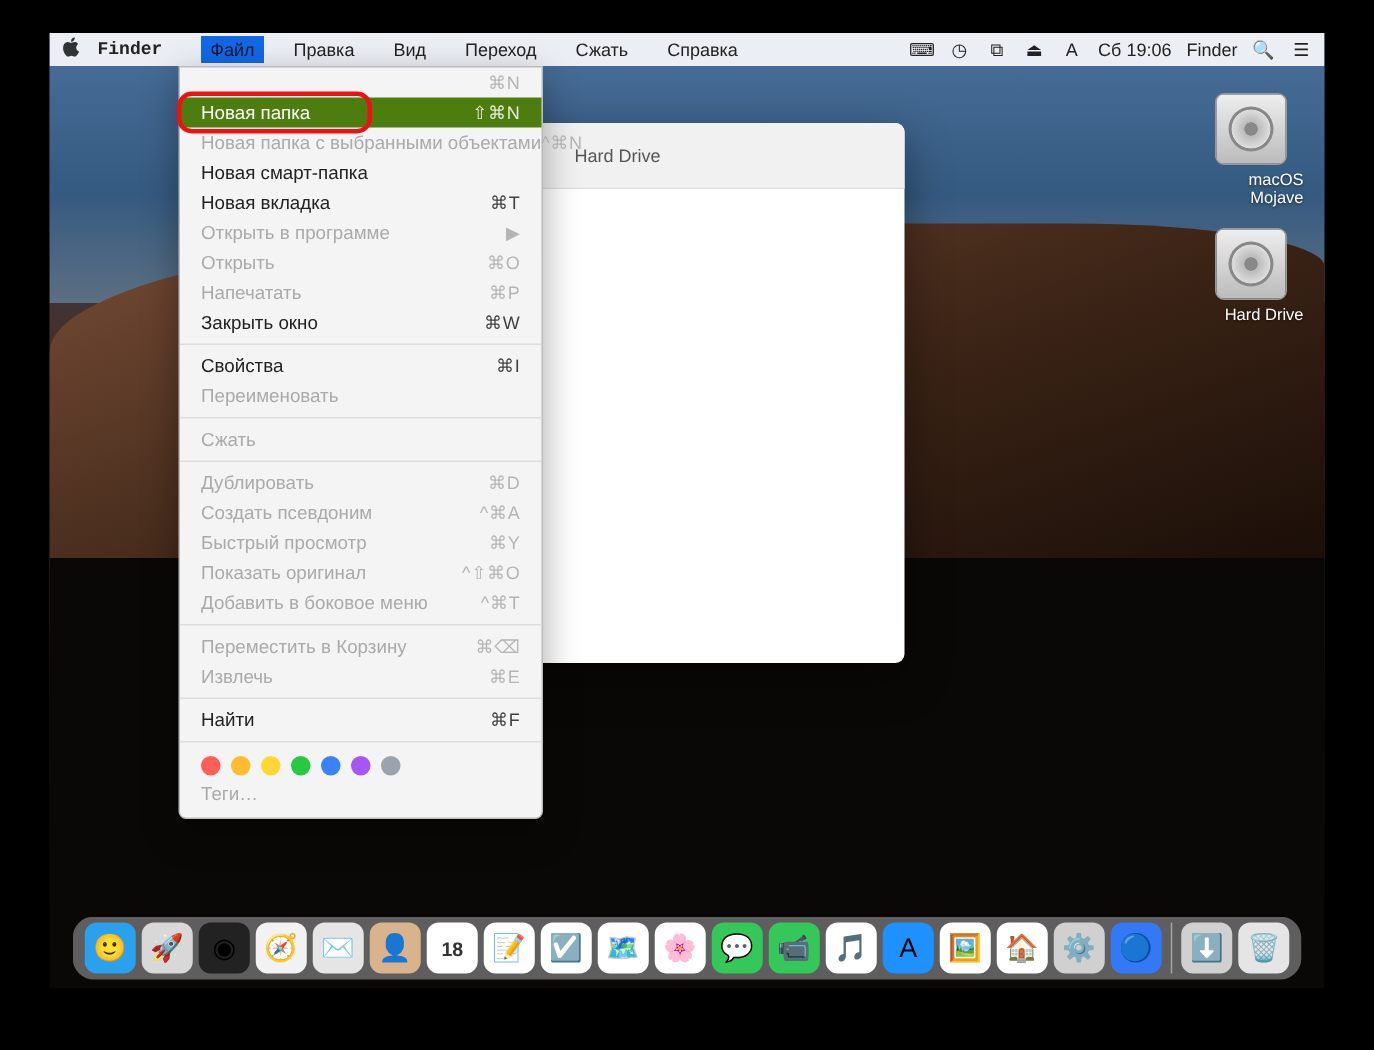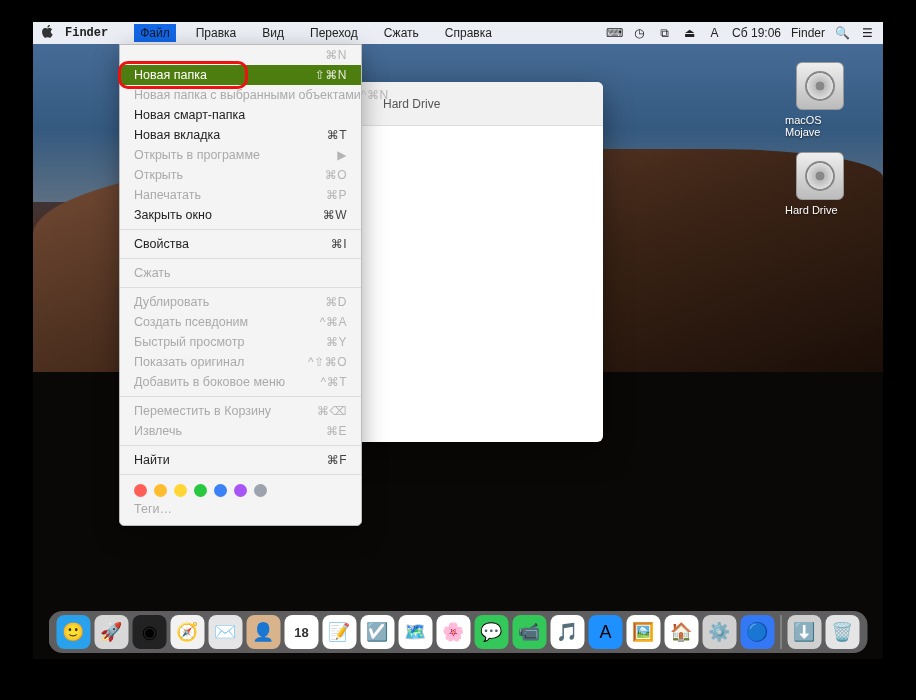--- a/index.html
+++ b/index.html
@@ -29,21 +29,21 @@
 .dropdown .tags { padding:5px 14px 2px; display:flex; gap:7px; }
 .dropdown .tagdot { width:13px; height:13px; border-radius:50%; }
 .red-ring { position:absolute; top:39px; left:85px; width:130px; height:28px; border:3px solid #e11; border-radius:10px; pointer-events:none; z-index:20; }
 
 
 .finderwin { position:absolute; top:60px; left:140px; width:430px; height:360px; background:#fff; border-radius:6px; box-shadow:0 10px 30px rgba(0,0,0,.4); }
 .finderwin .titlebar { height:44px; background:#f1f1f1; border-radius:6px 6px 0 0; border-bottom:1px solid #ddd; display:flex; align-items:center; padding:0 10px; font-size:12px; color:#555; }
 .finderwin .titlebar .wtitle { margin-left:200px; }
 
 
-.desk-icon { position:absolute; right:28px; width:70px; text-align:left; color:#fff; font-size:11px; text-shadow:0 1px 2px rgba(0,0,0,.6); }
+.desk-icon { position:absolute; right:14px; width:70px; text-align:right; color:#fff; font-size:11px; text-shadow:0 1px 2px rgba(0,0,0,.6); }
 .desk-icon .disk { width:48px; height:48px; margin:0 auto 4px; background:linear-gradient(#eee,#bbb); border-radius:6px; border:1px solid #999; position:relative; }
 .desk-icon .disk::after { content:""; position:absolute; left:8px; right:8px; top:8px; bottom:8px; border-radius:50%; background:radial-gradient(circle,#888 20%,#bbb 22%,#ddd 60%,#888 62%); }
 
 
 .dock { position:absolute; bottom:6px; left:50%; transform:translateX(-50%); display:flex; gap:4px; padding:4px 8px; background:rgba(200,200,205,.45); border-radius:14px; backdrop-filter: blur(6px); }
 .dock .dicon { width:34px; height:34px; border-radius:8px; display:flex; align-items:center; justify-content:center; font-size:18px; }
 .dock .divider { width:1px; height:34px; background:rgba(255,255,255,.45); margin:0 2px; }
 </style>
 </head>
 <body>
@@ -112,20 +112,24 @@
         <span class="sc">⌘P</span>
       </div>
       <div class="row">
         <span>Закрыть окно</span>
         <span class="sc">⌘W</span>
       </div>
       <div class="sep"></div>
       <div class="row">
         <span>Свойства</span>
         <span class="sc">⌘I</span>
+      </div>
+      <div class="row disabled">
+        <span>Переименовать</span>
+        <span class="sc"></span>
       </div>
       <div class="sep"></div>
       <div class="row disabled">
         <span>Сжать</span>
         <span class="sc"></span>
       </div>
       <div class="sep"></div>
       <div class="row disabled">
         <span>Дублировать</span>
         <span class="sc">⌘D</span>

